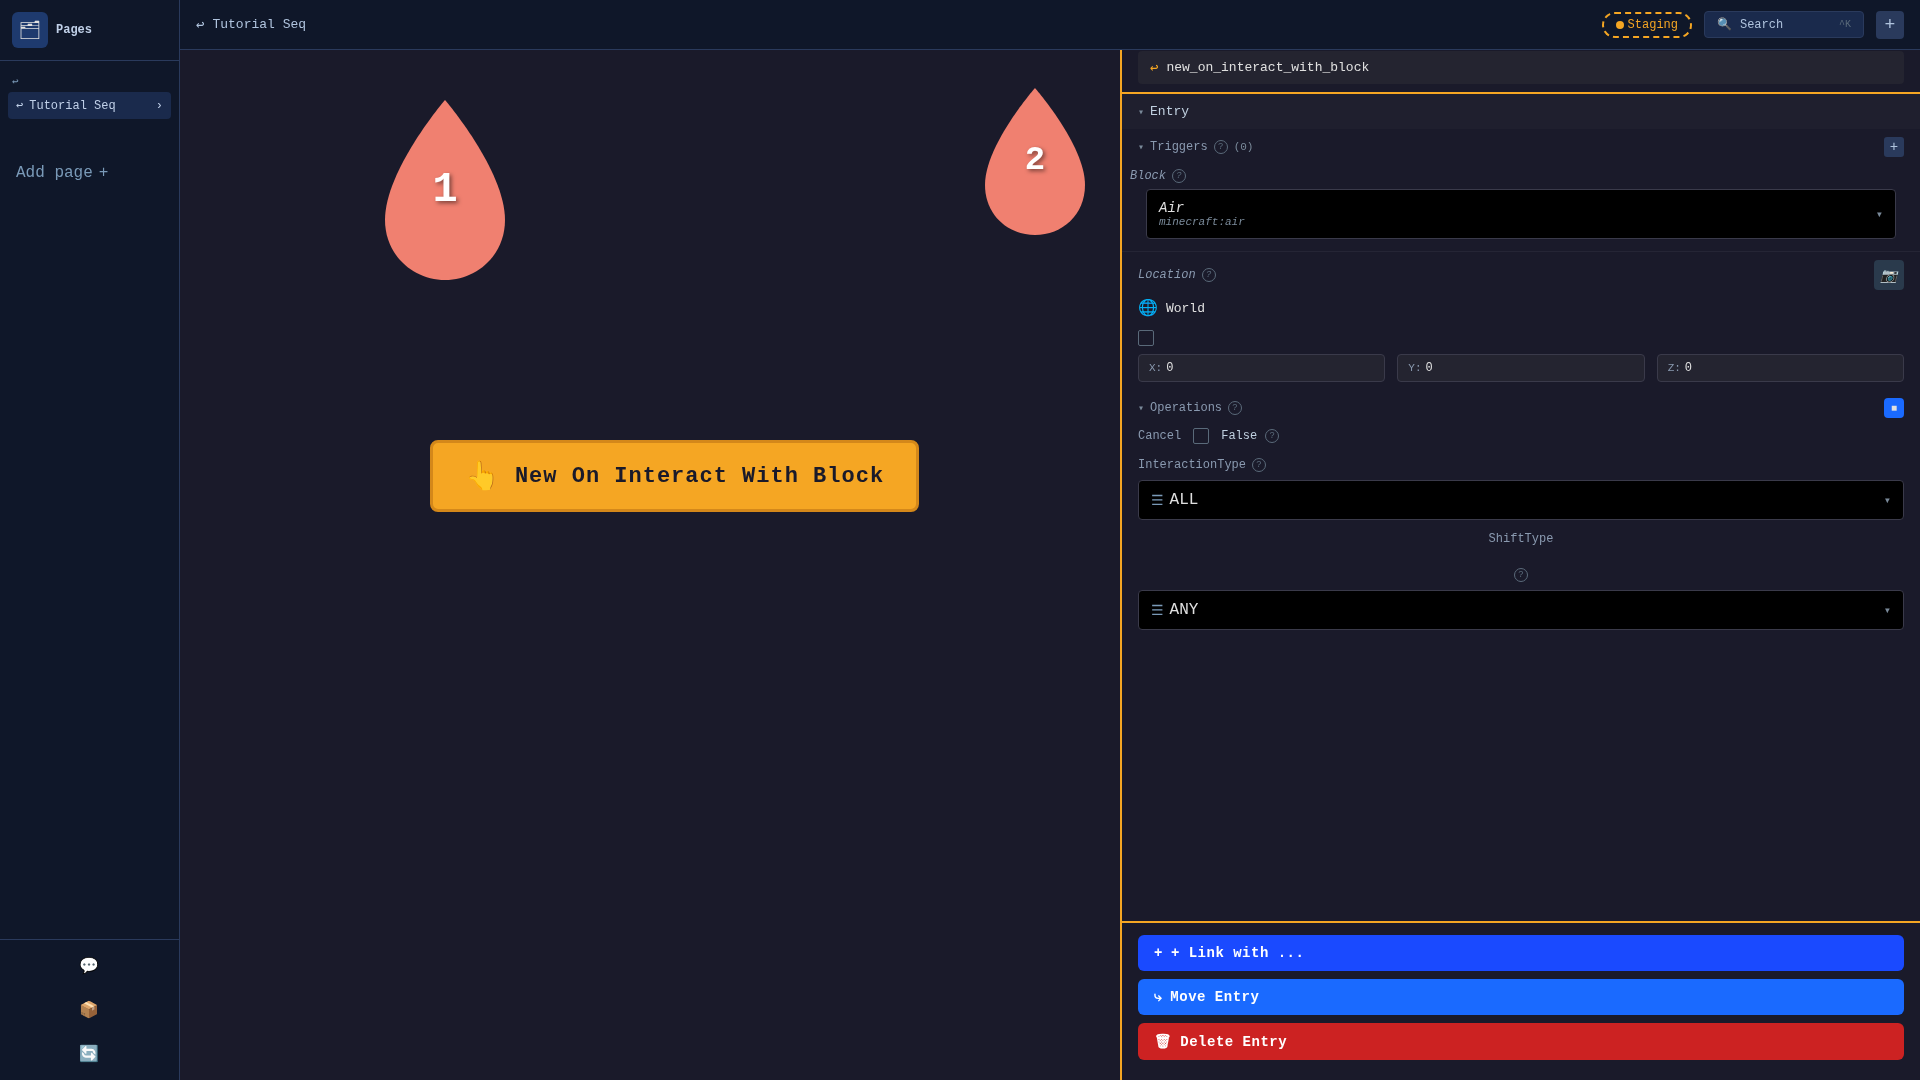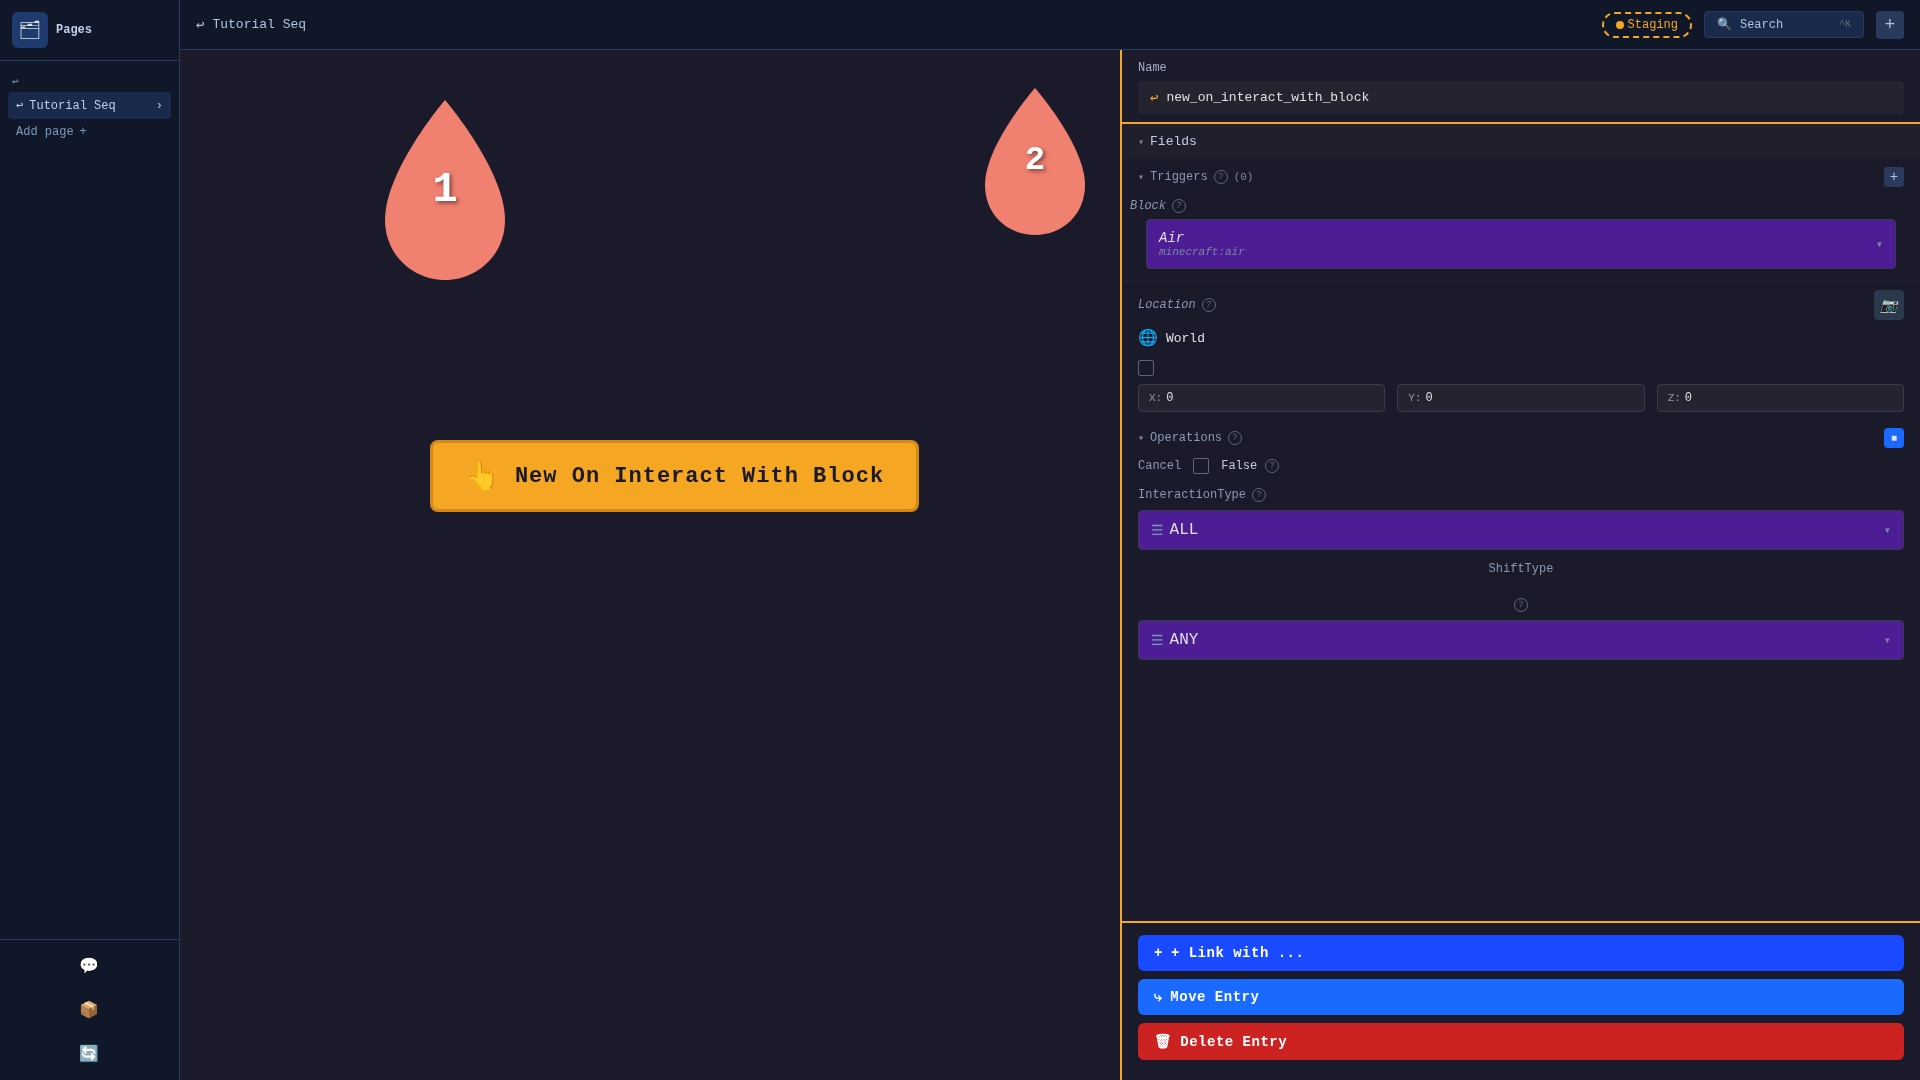--- a/index.html
+++ b/index.html
@@ -37,21 +37,21 @@
     }
     .sidebar-item {
       display: flex; align-items: center; justify-content: space-between;
       padding: 6px 8px; border-radius: 4px; cursor: pointer;
       font-size: 12px; color: #c0d0e8;
     }
     .sidebar-item.active { background: #1a2a4c; }
     .sidebar-item-left { display: flex; align-items: center; gap: 6px; }
     .add-page-row {
       display: flex; align-items: center; gap: 6px;
-      padding: 6px 8px; font-size: 12px; color: #7a9ab8; cursor: pointer;
+      padding: 6px 8px; font-size: 16px; color: #7a9ab8; cursor: pointer; margin-top: 39px;
     }
     .sidebar-bottom-icons {
       padding: 12px 8px; display: flex; flex-direction: column; gap: 16px; align-items: center;
       border-top: 1px solid #2a3a5c;
     }
     .bottom-icon { width: 28px; height: 28px; display: flex; align-items: center; justify-content: center; cursor: pointer; color: #7a9ab8; font-size: 16px; }
 
     
     .topbar {
       position: absolute; left: 180px; right: 0; top: 0; height: 50px;
@@ -162,21 +162,21 @@
     .triggers-row {
       display: flex; align-items: center; justify-content: space-between;
       padding: 8px 16px 4px;
     }
     .triggers-left { display: flex; align-items: center; gap: 6px; font-size: 12px; color: #8a9ab0; cursor: pointer; }
     .trigger-count { font-size: 11px; color: #7a8a9a; }
     .add-trigger { width: 20px; height: 20px; background: #2a3a5c; border-radius: 3px; display: flex; align-items: center; justify-content: center; cursor: pointer; color: #b0c4de; font-size: 14px; }
 
     .dropdown-field {
       margin: 4px 16px;
-      background: #4c1d95; border: 1px solid #3a3a4a;
+      background: #000000; border: 1px solid #3a3a4a;
       border-radius: 4px; padding: 10px 12px;
       display: flex; align-items: center; justify-content: space-between;
       cursor: pointer;
     }
     .dropdown-content { display: flex; flex-direction: column; }
     .dropdown-main { font-size: 14px; color: #e0e0e0; }
     .dropdown-sub { font-size: 11px; color: #7a8a9a; }
     .dropdown-arrow { color: #7a8a9a; font-size: 12px; }
 
     .location-row {
@@ -321,32 +321,31 @@
   <div class="block-button">
     <span class="block-button-icon">👆</span>
     <span>New On Interact With Block</span>
   </div>
 </div>
 
 <div class="right-panel">
   <div class="right-panel-header">
     <div class="panel-title">New On Interact With Block</div>
     <div class="panel-subtitle">On Interact With Block 2tZJWDrCN3CxW5p</div>
-    <div class="panel-name-label">Name</div>
     <div class="panel-name-value">
       <span class="name-icon">↩</span>
       <span>new_on_interact_with_block</span>
     </div>
   </div>
 
   <div class="panel-body">
     <div class="fields-section">
       <div class="fields-header">
         <span class="chevron">▾</span>
-        <span>Fields</span>
+        <span>Entry</span>
       </div>
 
       <div class="triggers-row">
         <div class="triggers-left">
           <span class="chevron">▾</span>
           <span class="field-label">Triggers</span>
           <span class="field-info">?</span>
           <span class="trigger-count">(0)</span>
         </div>
         <div class="add-trigger">+</div>

